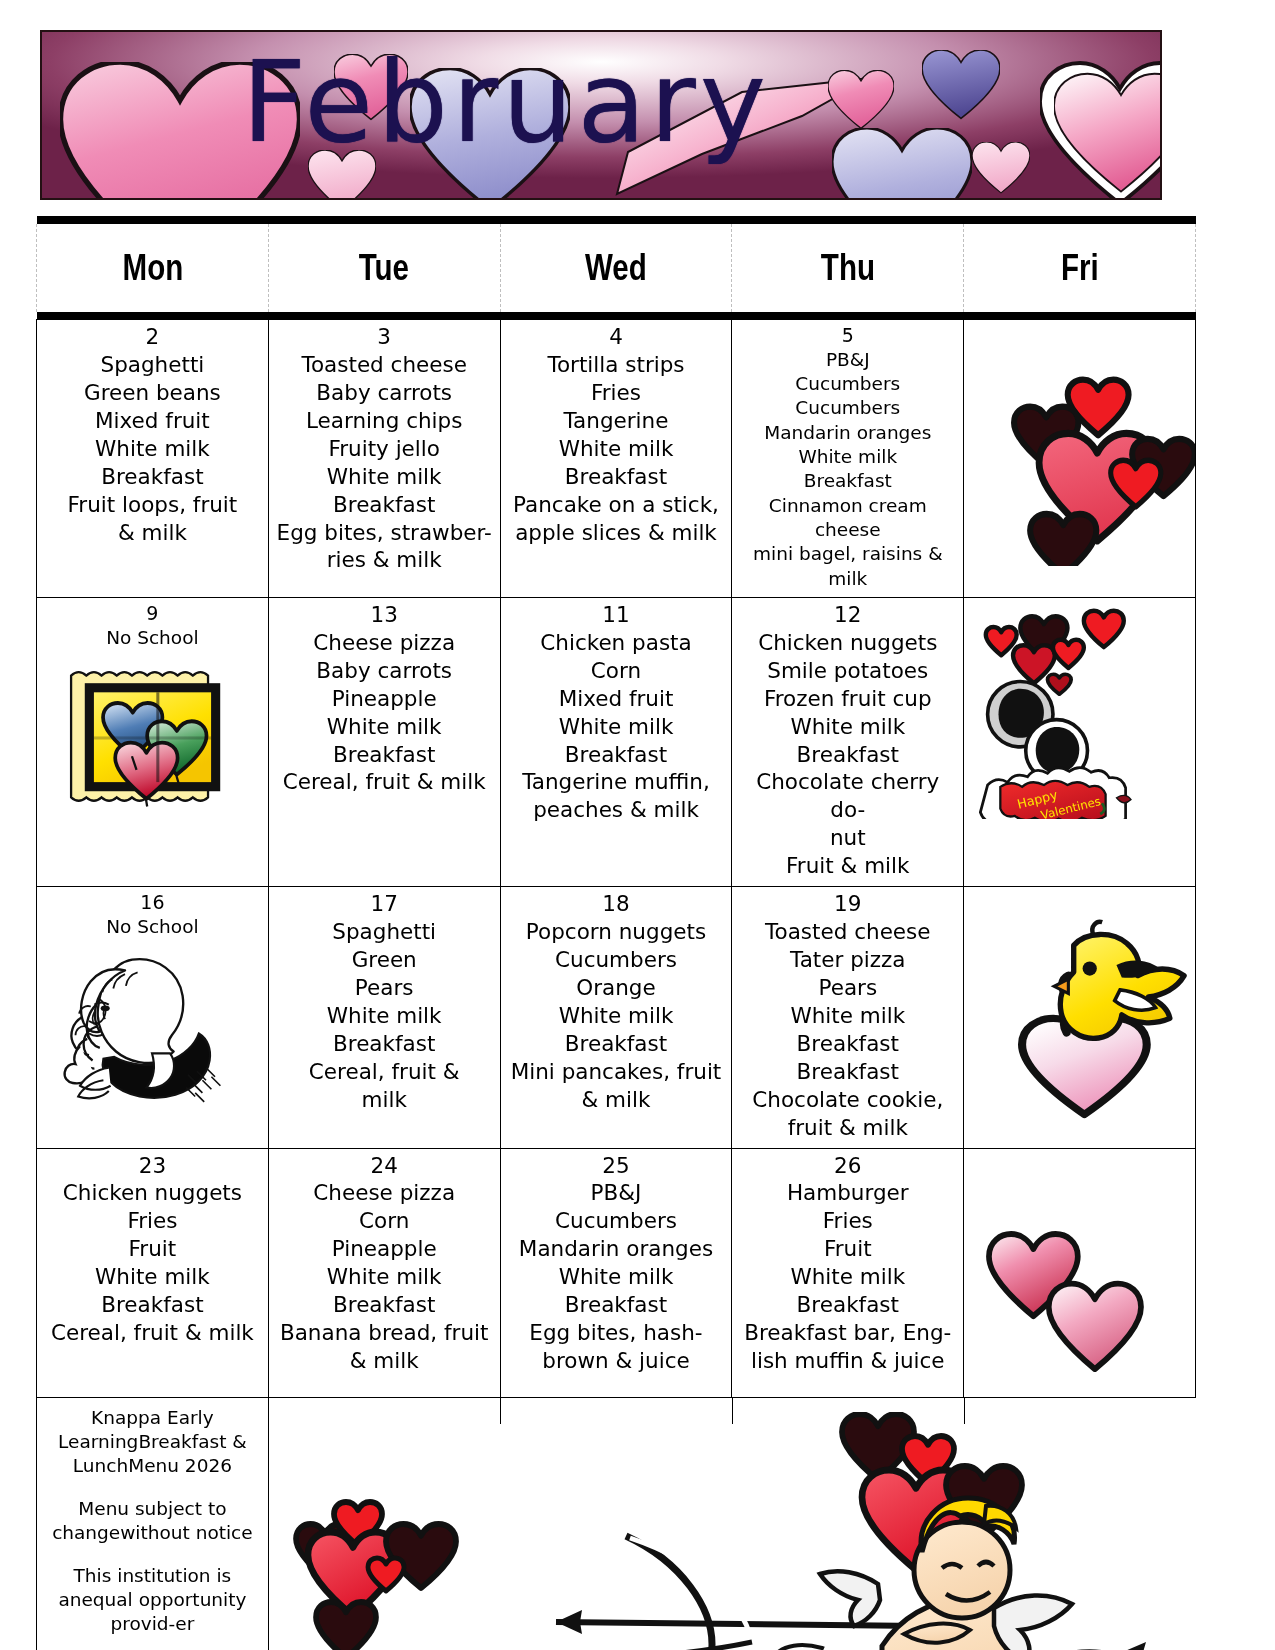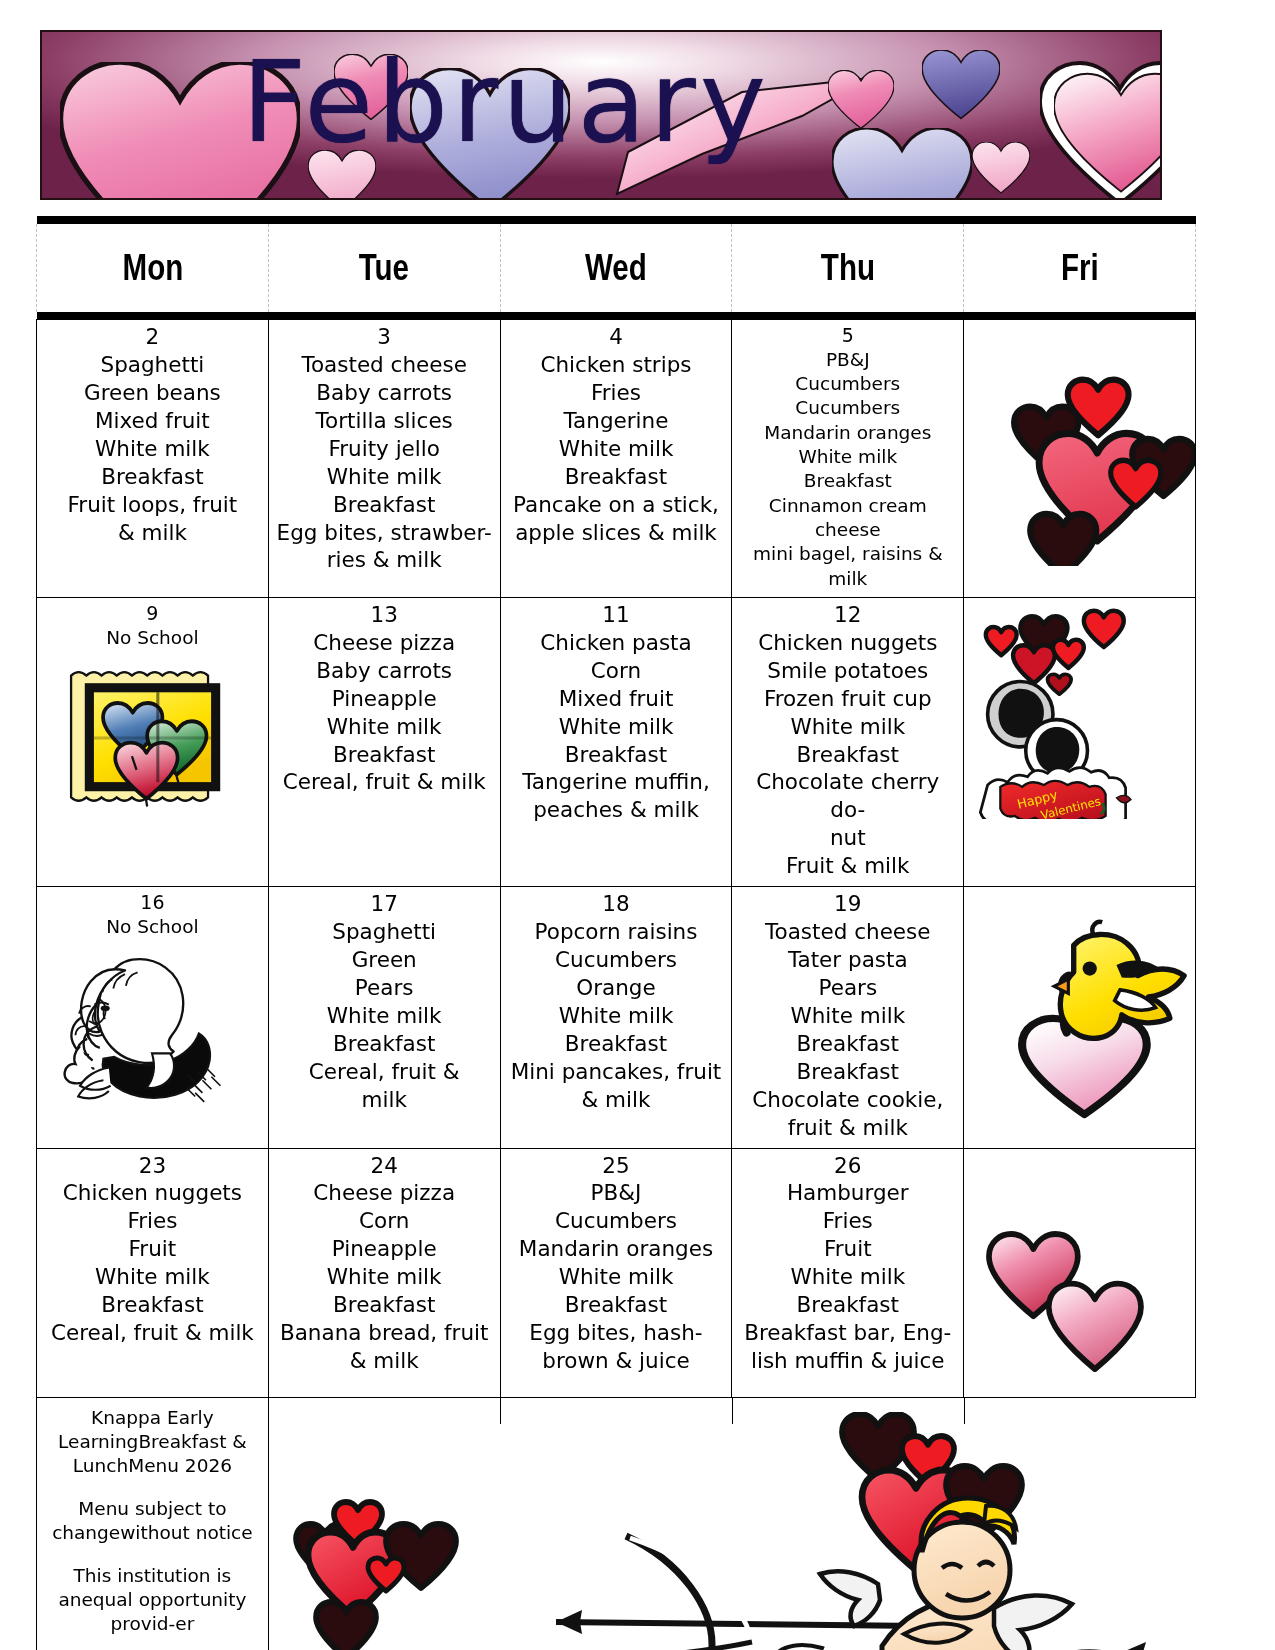--- a/index.html
+++ b/index.html
@@ -251,30 +251,30 @@
             <span class="line">Mixed fruit</span>
             <span class="line">White milk</span>
             <span class="line">Breakfast</span>
             <span class="line">Fruit loops, fruit</span>
             <span class="line">&amp; milk</span>
           </td>
           <td class="day">
             <span class="dnum">3</span>
             <span class="line">Toasted cheese</span>
             <span class="line">Baby carrots</span>
-            <span class="line">Tortilla slices</span>
+            <span class="line">Learning chips</span>
             <span class="line">Fruity jello</span>
             <span class="line">White milk</span>
             <span class="line">Breakfast</span>
             <span class="line">Egg bites, strawber-</span>
             <span class="line">ries &amp; milk</span>
           </td>
           <td class="day">
             <span class="dnum">4</span>
-            <span class="line">Chicken strips</span>
+            <span class="line">Tortilla strips</span>
             <span class="line">Fries</span>
             <span class="line">Tangerine</span>
             <span class="line">White milk</span>
             <span class="line">Breakfast</span>
             <span class="line">Pancake on a stick,</span>
             <span class="line">apple slices &amp; milk</span>
           </td>
           <td class="day small">
             <span class="dnum">5</span>
             <span class="line">PB&amp;J</span>
@@ -473,32 +473,32 @@
             <span class="line">Spaghetti</span>
             <span class="line">Green</span>
             <span class="line">Pears</span>
             <span class="line">White milk</span>
             <span class="line">Breakfast</span>
             <span class="line">Cereal, fruit &amp;</span>
             <span class="line">milk</span>
           </td>
           <td class="day">
             <span class="dnum">18</span>
-            <span class="line">Popcorn raisins</span>
+            <span class="line">Popcorn nuggets</span>
             <span class="line">Cucumbers</span>
             <span class="line">Orange</span>
             <span class="line">White milk</span>
             <span class="line">Breakfast</span>
             <span class="line">Mini pancakes, fruit</span>
             <span class="line">&amp; milk</span>
           </td>
           <td class="day">
             <span class="dnum">19</span>
             <span class="line">Toasted cheese</span>
-            <span class="line">Tater pasta</span>
+            <span class="line">Tater pizza</span>
             <span class="line">Pears</span>
             <span class="line">White milk</span>
             <span class="line">Breakfast</span>
             <span class="line">Breakfast</span>
             <span class="line">Chocolate cookie,</span>
             <span class="line">fruit &amp; milk</span>
           </td>
           <td class="day art">
             <div class="artbox" style="display: flex; align-items: center; justify-content: center; padding-left: 26px;">
     <svg width="215" height="215" viewBox="0 0 230 230">

